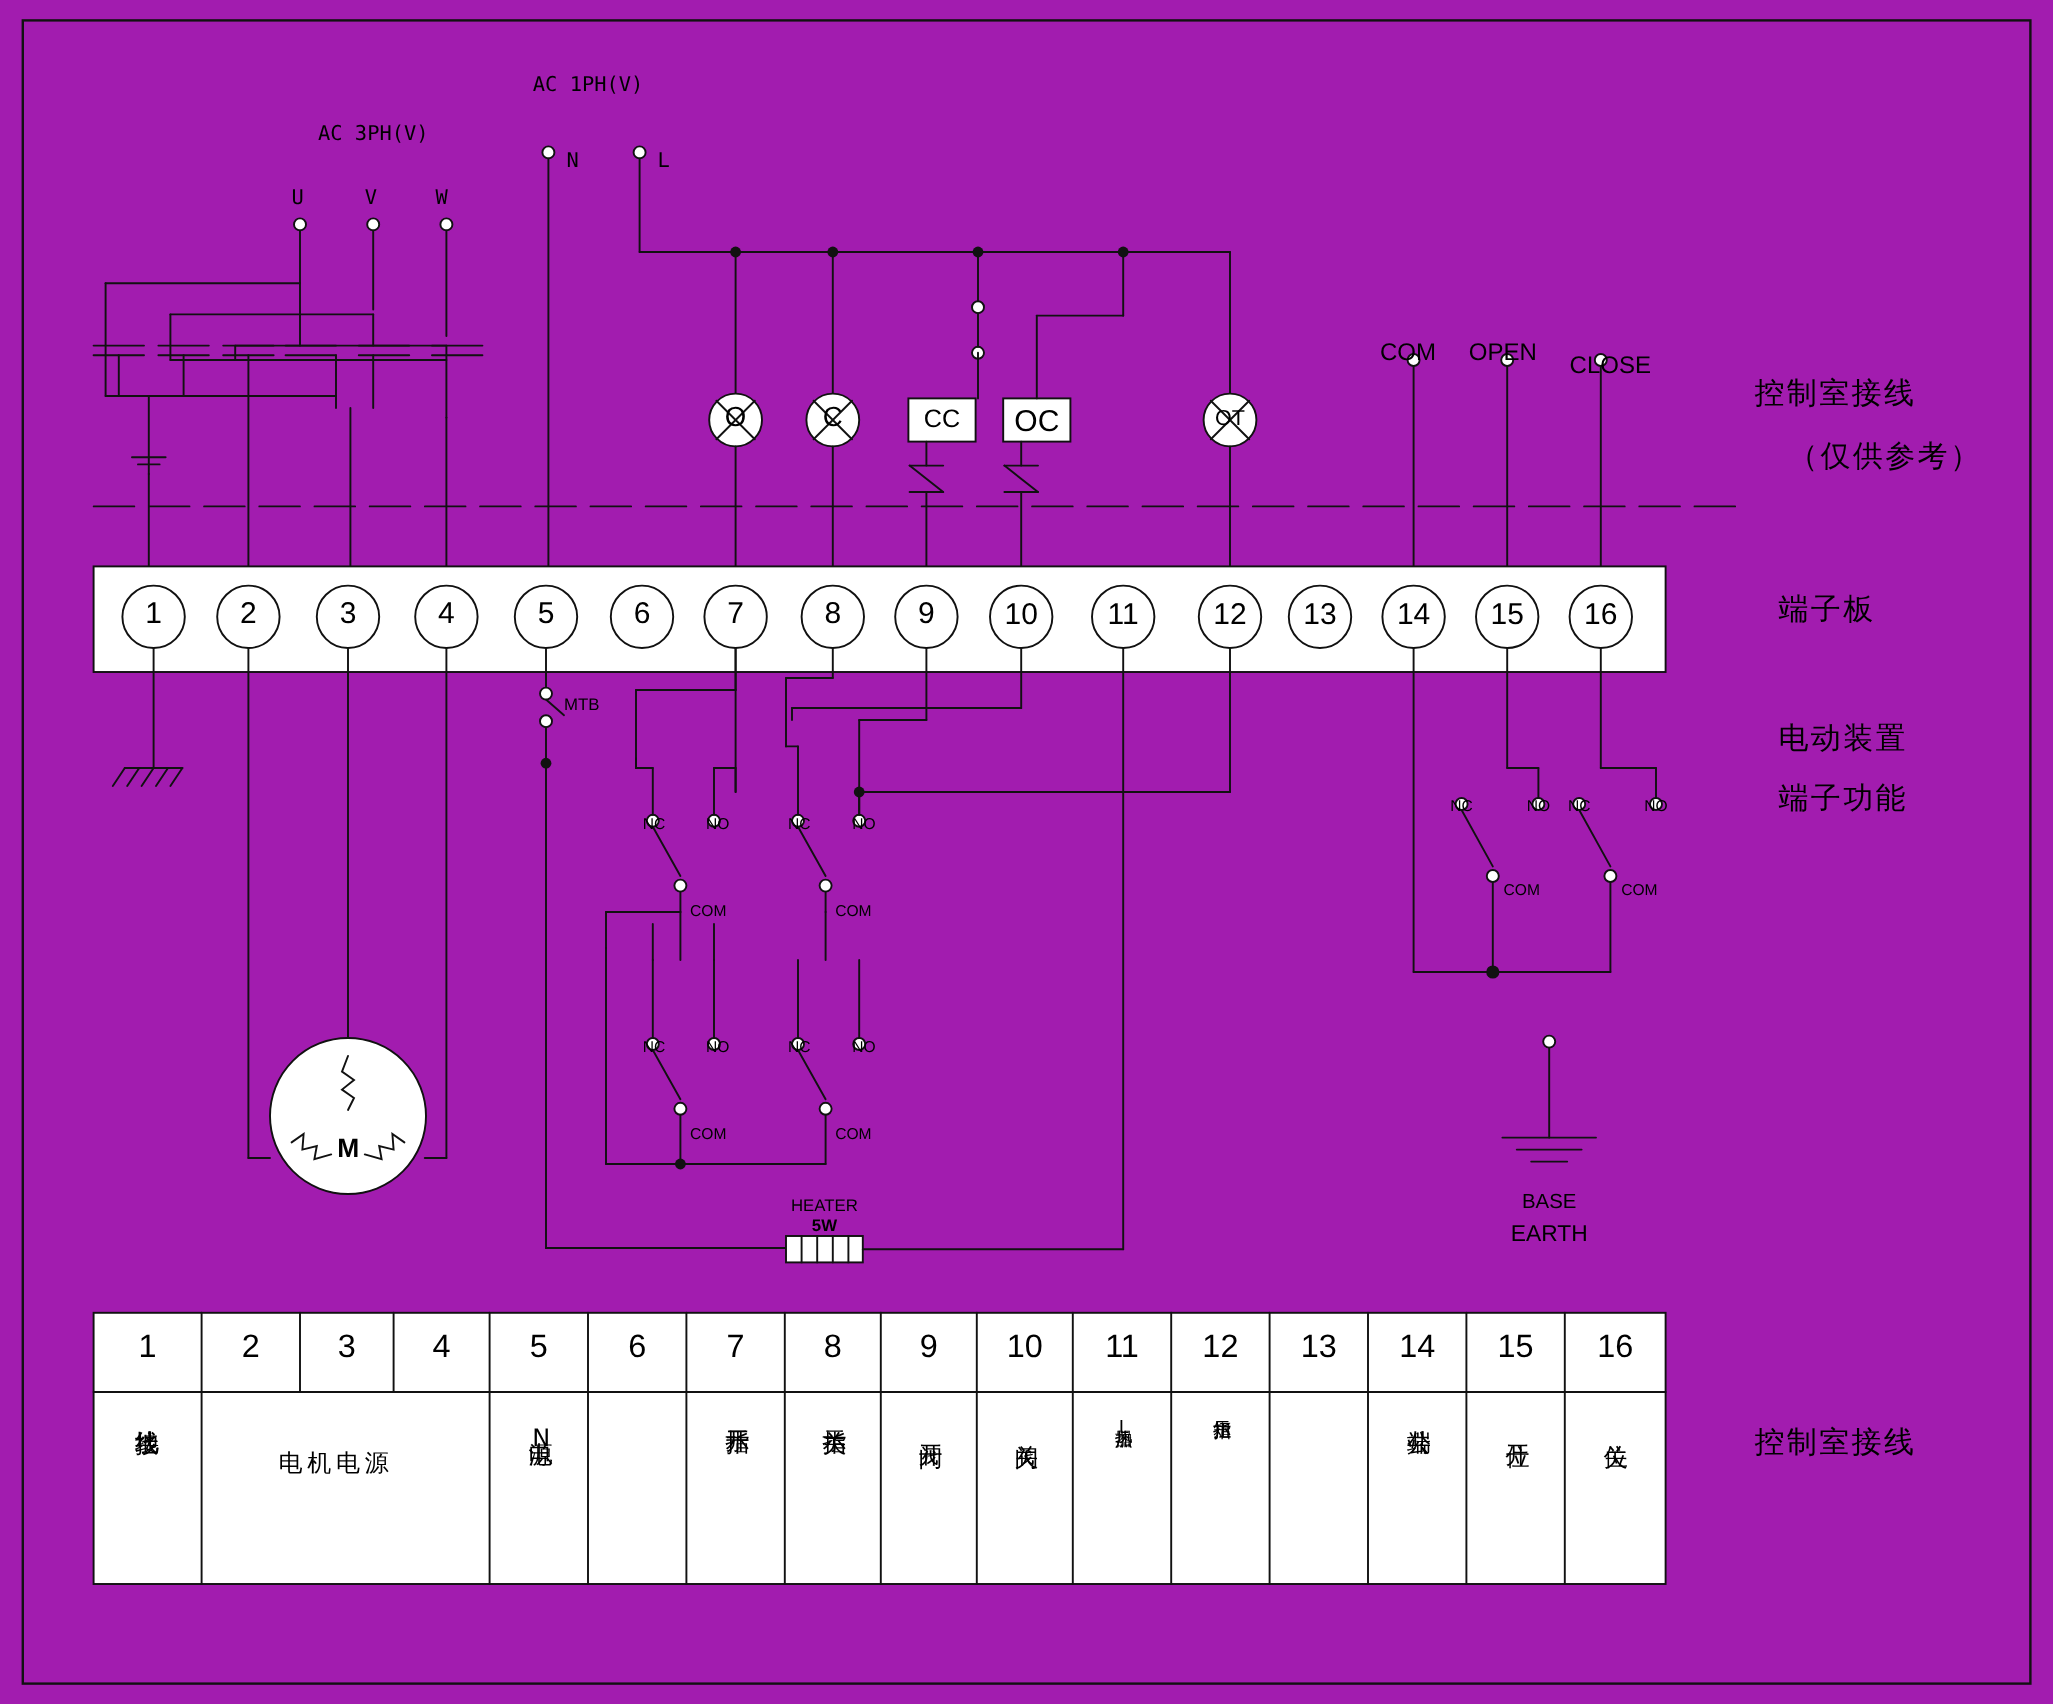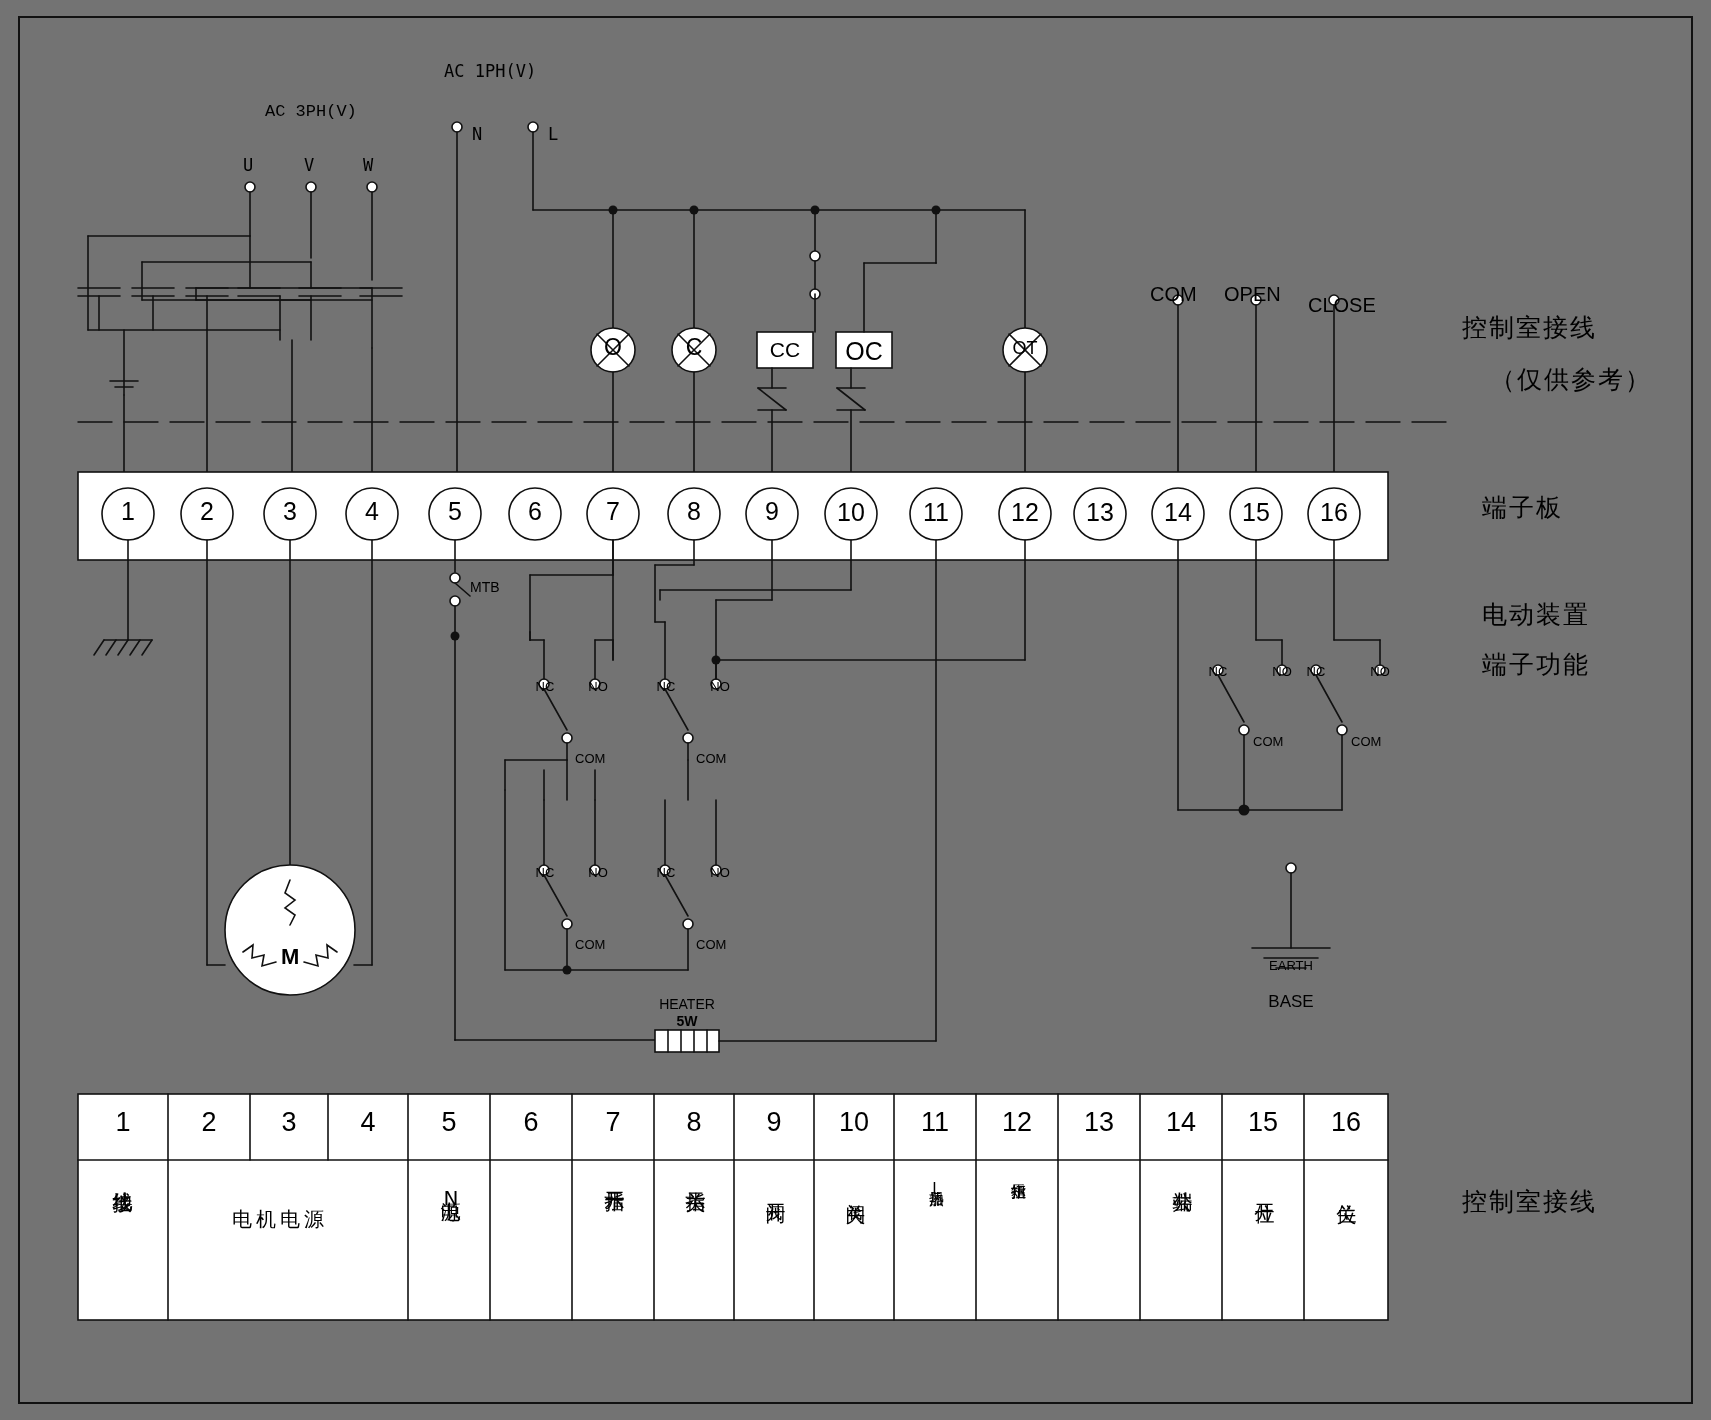--- a/index.html
+++ b/index.html
@@ -1,17 +1,17 @@
 <!DOCTYPE html>
 <html><head>
 <meta charset="utf-8">
 <style>
   html,body{margin:0;padding:0;background:#ffffff;}
   body{font-family:"Liberation Sans", sans-serif;color:#000;}
-  #page{position:relative;width:1711px;height:1420px;background:#737373;overflow:hidden;}
+  #page{position:relative;width:1711px;height:1420px;background:#a21caf;overflow:hidden;}
   #frame{position:absolute;left:18px;top:16px;width:1675px;height:1388px;border:2px solid #111;box-sizing:border-box;}
   svg{position:absolute;left:0;top:0;width:1711px;height:1420px;}
   .lbl{position:absolute;font-size:17px;line-height:1.1;white-space:nowrap;}
   .lbl-mono{font-family:"DejaVu Sans Mono", monospace;font-size:17px;}
   .cn{font-family:"DejaVu Sans", sans-serif;}
   .big-cn{font-size:25px;letter-spacing:2px;}
   .sm{font-size:14px;}
   .xs{font-size:13px;}
   .term-num{font-size:25px;}
   .center{text-align:center;}
@@ -315,21 +315,21 @@
       <line x1="894" y1="1094" x2="894" y2="1320"></line>
       <line x1="976" y1="1094" x2="976" y2="1320"></line>
       <line x1="1058" y1="1094" x2="1058" y2="1320"></line>
       <line x1="1140" y1="1094" x2="1140" y2="1320"></line>
       <line x1="1222" y1="1094" x2="1222" y2="1320"></line>
       <line x1="1304" y1="1094" x2="1304" y2="1320"></line>
     </g>
   </svg>
 
   <div class="lbl lbl-mono" style="left:444px;top:62px;">AC 1PH(V)</div>
-  <div class="lbl lbl-mono" style="left:265px;top:103px;font-family:Liberation Mono, monospace;">AC 3PH(V)</div>
+  <div class="lbl lbl-mono" style="left:265px;top:103px;">AC 3PH(V)</div>
   <div class="lbl lbl-mono" style="left:243px;top:156px;">U</div>
   <div class="lbl lbl-mono" style="left:304px;top:156px;">V</div>
   <div class="lbl lbl-mono" style="left:363px;top:156px;">W</div>
   <div class="lbl lbl-mono" style="left:472px;top:125px;">N</div>
   <div class="lbl lbl-mono" style="left:548px;top:125px;">L</div>
 
   <div class="lbl center" style="left:597px;top:335px;width:32px;font-size:23px;">O</div>
   <div class="lbl center" style="left:678px;top:335px;width:32px;font-size:23px;">C</div>
   <div class="lbl center" style="left:757px;top:338px;width:56px;font-size:21px;">CC</div>
   <div class="lbl center" style="left:836px;top:338px;width:56px;font-size:25px;">OC</div>
@@ -384,21 +384,21 @@
   <div class="lbl xs center" style="left:1262px;top:665px;width:40px;">NO</div>
   <div class="lbl xs" style="left:1253px;top:735px;">COM</div>
   <div class="lbl xs center" style="left:1296px;top:665px;width:40px;">NC</div>
   <div class="lbl xs center" style="left:1360px;top:665px;width:40px;">NO</div>
   <div class="lbl xs" style="left:1351px;top:735px;">COM</div>
 
   <div class="lbl sm center" style="left:624px;top:997px;width:126px;font-weight:normal;">HEATER</div>
   <div class="lbl sm center" style="left:624px;top:1014px;width:126px;font-weight:bold;">5W</div>
 
   <div class="lbl center" style="left:1231px;top:993px;width:120px;font-size:17px;">BASE</div>
-  <div class="lbl center" style="left:1231px;top:959px;width:120px;font-size:13px;">EARTH</div>
+  <div class="lbl center" style="left:1231px;top:1019px;width:120px;font-size:19px;">EARTH</div>
 
   <div class="lbl tbl-num center" style="left:78px;top:1108px;width:90px;">1</div>
   <div class="lbl tbl-num center" style="left:168px;top:1108px;width:82px;">2</div>
   <div class="lbl tbl-num center" style="left:250px;top:1108px;width:78px;">3</div>
   <div class="lbl tbl-num center" style="left:328px;top:1108px;width:80px;">4</div>
   <div class="lbl tbl-num center" style="left:408px;top:1108px;width:82px;">5</div>
   <div class="lbl tbl-num center" style="left:490px;top:1108px;width:82px;">6</div>
   <div class="lbl tbl-num center" style="left:572px;top:1108px;width:82px;">7</div>
   <div class="lbl tbl-num center" style="left:654px;top:1108px;width:80px;">8</div>
   <div class="lbl tbl-num center" style="left:734px;top:1108px;width:80px;">9</div>

